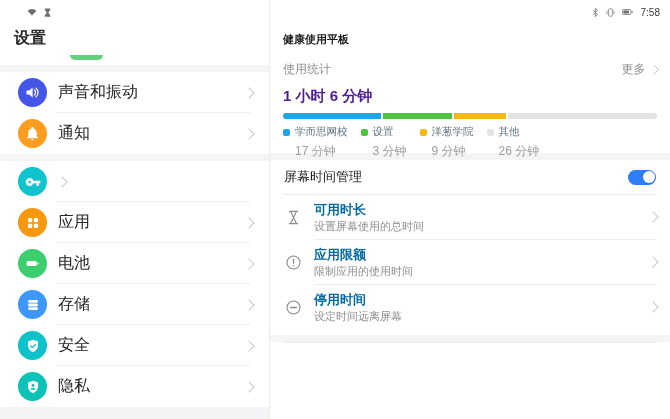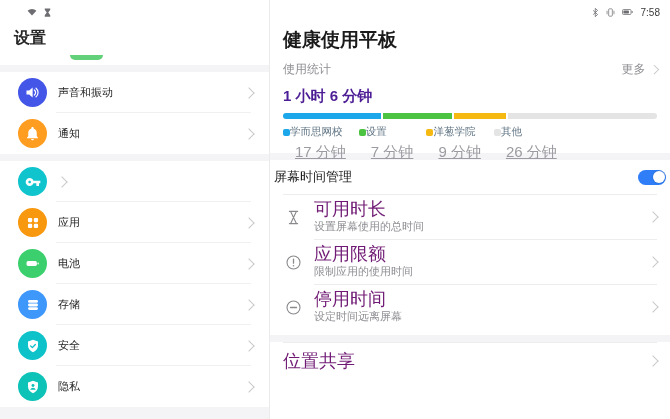--- a/index.html
+++ b/index.html
@@ -15,51 +15,51 @@
   .body{display:flex;height:419px;}
   .sidebar{width:270px;box-sizing:border-box;border-right:1px solid #ebebeb;background:#fff;flex-shrink:0;}
   .sidebar-title{margin:28px 0 0 14px;font-size:16px;font-weight:700;line-height:19px;}
   .partial-sliver{margin:8px 0 0 70px;width:33px;height:5px;border-radius:0 0 6px 6px;background:#63d07a;}
   .band{height:7px;background:#f4f4f6;}
   .band.sb1{margin-top:5px;}
   .band.sbottom{height:12px;}
   .side-item{height:41px;display:flex;align-items:center;padding:0 16px 0 18px;position:relative;cursor:pointer;}
   .side-item.has-div::after{content:"";position:absolute;left:56px;right:18px;bottom:0;border-top:1px solid #f0f0f1;}
   .item-icon{width:29px;height:29px;border-radius:50%;display:flex;align-items:center;justify-content:center;margin-right:11px;flex-shrink:0;}
-  .side-label{font-size:11px;flex:1;color:#262626;}
+  .side-label{font-size:16px;flex:1;color:#262626;}
   .chev{width:7px;height:7px;border-top:1.6px solid #c9c9cd;border-right:1.6px solid #c9c9cd;
     transform:rotate(45deg);flex-shrink:0;}
   .chev.sm{width:5.5px;height:5.5px;}
   
   .main{flex:1;box-sizing:border-box;background:#fff;}
-  .main-title{margin:30px 13px 0;font-size:19px;font-weight:700;line-height:19px;color:#1b1b1b;}
+  .main-title{margin:30px 13px 0;font-size:11px;font-weight:700;line-height:19px;color:#1b1b1b;}
   .usage-head{display:flex;justify-content:space-between;align-items:center;margin:13px 13px 0;height:15px;}
   .usage-label{font-size:12px;color:#8e8e93;}
   .more{display:flex;align-items:center;gap:5px;font-size:12px;color:#8e8e93;cursor:pointer;}
   .usage-total{margin:9px 13px 0;font-size:15px;font-weight:700;line-height:19px;color:#4c1d95;}
   .usage-bar{display:flex;gap:2px;height:6px;margin:8px 13px 0;border-radius:3px;overflow:hidden;}
   .bar-seg{height:6px;}
   .legend{display:flex;gap:13px;margin:6px 13px 0;height:26px;}
   .legend-item{display:flex;flex-direction:column;}
-  .legend-top{display:flex;align-items:center;}
+  .legend-top{display:flex;align-items:center;gap:5px;}
   .legend-dot{width:7px;height:7px;border-radius:2px;flex-shrink:0;}
   .legend-name{font-size:10.5px;color:#5e7383;}
-  .legend-time{font-size:15px;color:#9b9ba1;margin:4px 0 0 12px;text-decoration:underline;}
+  .legend-time{font-size:12px;color:#9b9ba1;margin:4px 0 0 12px;}
   .band.m1{margin-top:2px;}
-  .toggle-row{display:flex;justify-content:space-between;align-items:center;height:34px;margin:0 4px;cursor:pointer;}
+  .toggle-row{display:flex;justify-content:space-between;align-items:center;height:34px;margin:0 14px;cursor:pointer;}
   .toggle-label{font-size:13px;color:#1b1b1b;}
   .toggle{width:28px;height:15px;border-radius:8px;background:#c7c7cc;position:relative;cursor:pointer;}
   .toggle .knob{position:absolute;top:1.5px;right:1.5px;width:12px;height:12px;border-radius:50%;background:#fff;
     box-shadow:0 0 2px rgba(0,0,0,.25);}
   .divider{border-top:1px solid #ededee;margin:0 13px;}
   .divider.inset{margin-left:44px;}
   .feature-row{display:flex;align-items:center;height:44px;padding:0 13px;cursor:pointer;}
   .feature-icon{width:20px;height:20px;margin-right:11px;flex-shrink:0;display:flex;align-items:center;justify-content:center;}
   .feature-text{flex:1;display:flex;flex-direction:column;}
-  .feature-title{font-size:18px;font-weight:400;color:#701a75;line-height:15px;}
+  .feature-title{font-size:13px;font-weight:700;color:#0369a1;line-height:15px;}
   .feature-sub{font-size:11px;color:#8e8e93;margin-top:3px;line-height:13px;}
   .band.m2{margin-top:6px;}
   .plain-row{display:flex;align-items:center;padding:0 13px;cursor:pointer;}
   .plain-row.tall{height:40px;}
   .plain-row.short{height:36px;}
 </style>
 </head>
 <body>
 
 <div class="screen">
@@ -226,21 +226,21 @@
               <span class="legend-dot" style="background: rgb(27, 167, 233);"></span>
               <span class="legend-name">学而思网校</span>
             </div>
           <span class="legend-time">17 分钟</span>
         </div>
         <div class="legend-item">
           <div class="legend-top">
               <span class="legend-dot" style="background: rgb(76, 196, 65);"></span>
               <span class="legend-name">设置</span>
             </div>
-          <span class="legend-time">7 分钟</span>
+          <span class="legend-time">3 分钟</span>
         </div>
         <div class="legend-item">
           <div class="legend-top">
               <span class="legend-dot" style="background: rgb(246, 185, 18);"></span>
               <span class="legend-name">洋葱学院</span>
             </div>
           <span class="legend-time">9 分钟</span>
         </div>
         <div class="legend-item">
           <div class="legend-top">
@@ -302,22 +302,16 @@
           <span class="feature-title">停用时间</span>
           <span class="feature-sub">设定时间远离屏幕</span>
         </span>
         <span class="chev"></span>
       </div>
 
       <div class="band m2"></div>
 
       <div class="divider"></div>
 
-      <div class="plain-row short">
-        <span class="feature-text">
-          <span class="feature-title">位置共享</span>
-        </span>
-        <span class="chev"></span>
-      </div>
 
     </main>
   </div>
 </div>
 
 </body></html>

